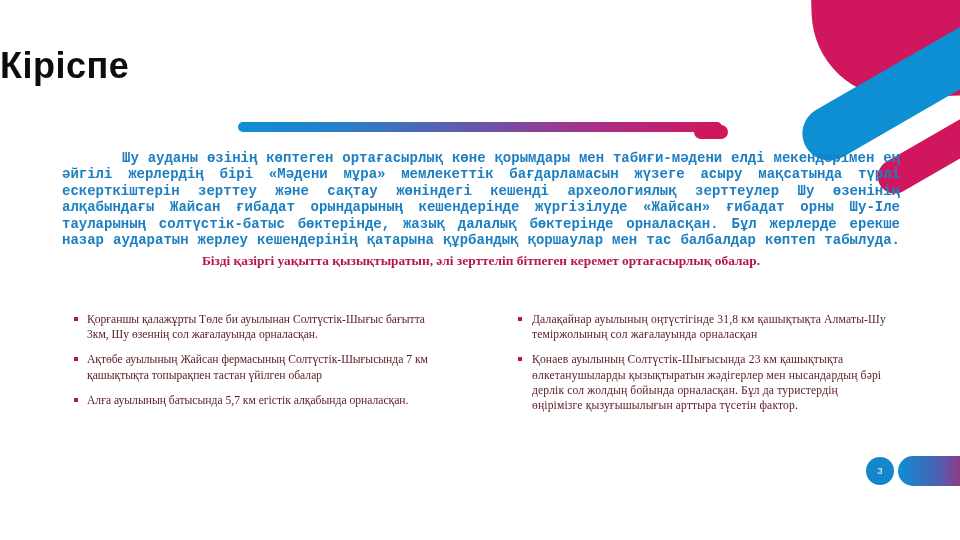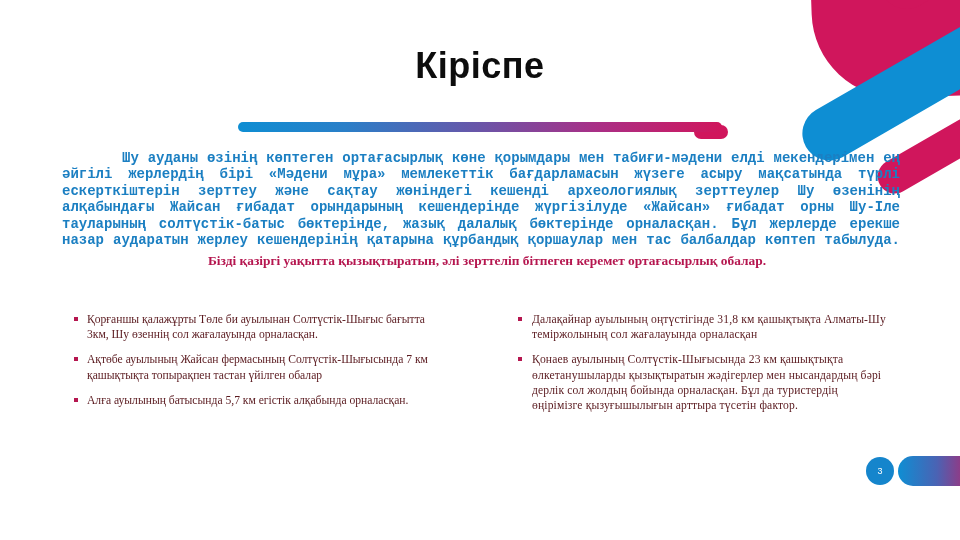--- a/index.html
+++ b/index.html
@@ -109,21 +109,21 @@
     text-align: center;
     font-family: "Liberation Sans", sans-serif;
   }
 
   
   .title {
     position: absolute;
     left: 0;
     top: 45px;
     width: 960px;
-    text-align: center;
+    text-align: left;
     font-size: 36px;
     font-weight: bold;
     color: #0d0d0d;
     font-family: "Liberation Sans", sans-serif;
     letter-spacing: 0.5px;
   }
 
   .title-rule {
     position: absolute;
     left: 238px;
@@ -146,21 +146,21 @@
     font-size: 14px;
     font-weight: bold;
     line-height: 16.4px;
     color: #1b7fc2;
     text-indent: 60px;
   }
 
   
   .lead {
     position: absolute;
-    left: 68px;
+    left: 62px;
     top: 253px;
     width: 838px;
     text-align: center;
     font-family: "Liberation Serif", serif;
     font-size: 13.4px;
     font-weight: bold;
     color: #b5164f;
   }
 
   

